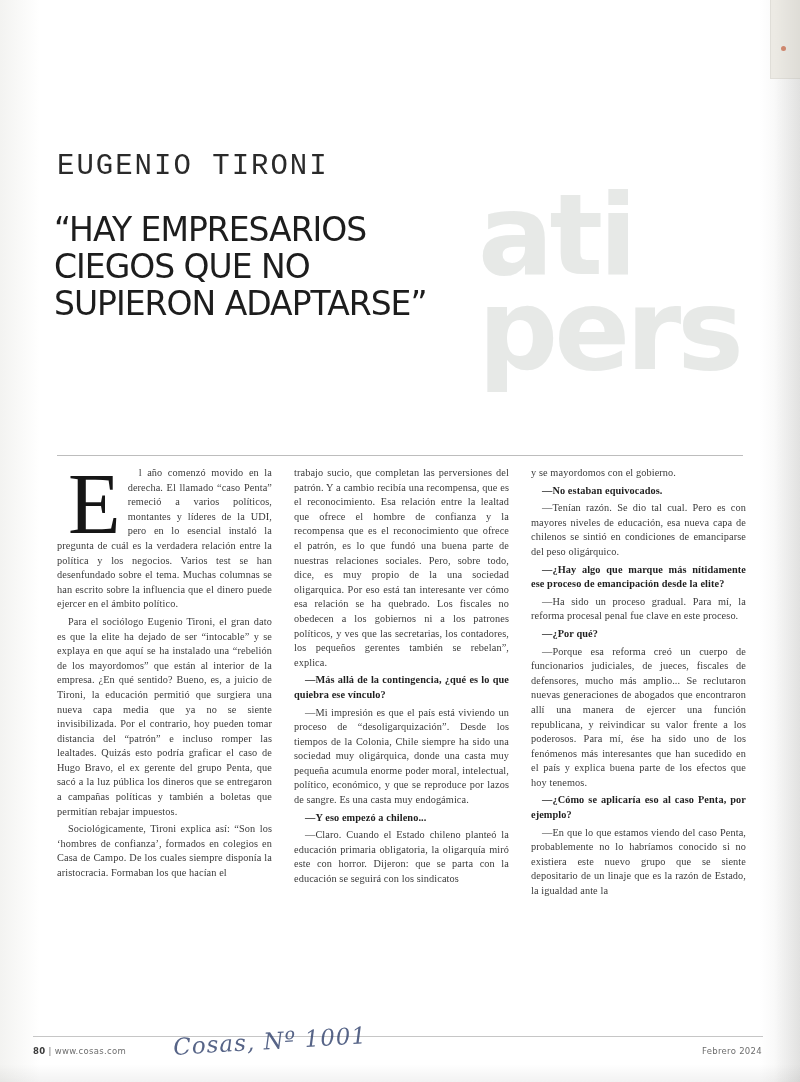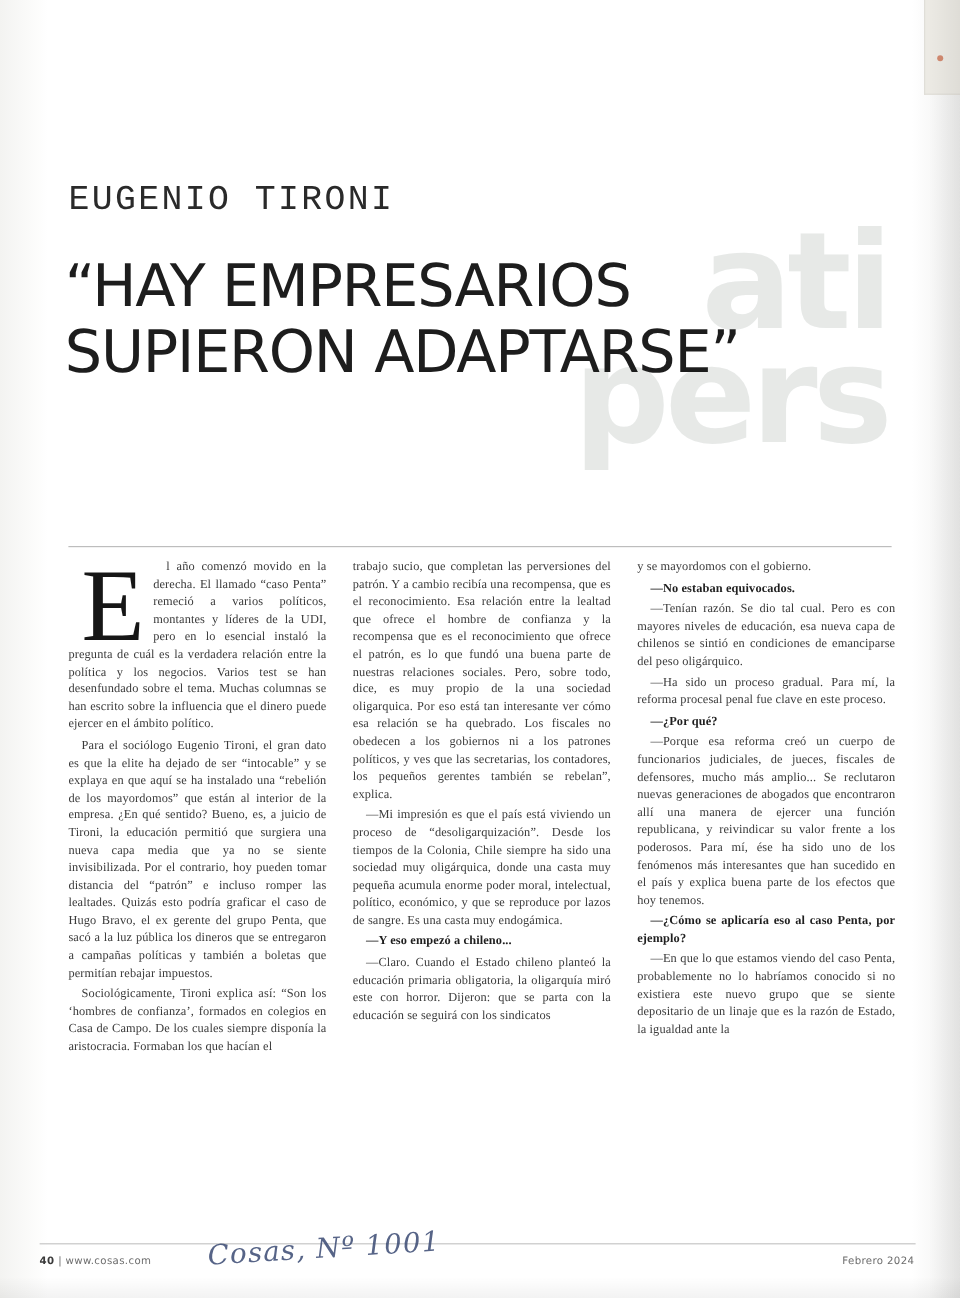--- a/index.html
+++ b/index.html
@@ -51,21 +51,21 @@
   .ghost {
     position: absolute;
     right: 60px;
     top: 188px;
     font-family: "DejaVu Sans", sans-serif;
     font-size: 112px;
     font-weight: 700;
     color: #dfe2e0;
     letter-spacing: -4px;
     line-height: .85;
-    text-align: right;
+    text-align: left;
     opacity: .75;
     user-select: none;
   }
 
   .kicker {
     position: absolute;
     left: 57px;
     top: 150px;
     font-family: Liberation Mono, monospace;
     font-size: 29px;
@@ -73,21 +73,21 @@
     color: #2a2a2a;
   }
 
   .headline {
     position: absolute;
     left: 54px;
     top: 212px;
     width: 700px;
     font-family: "DejaVu Sans", sans-serif;
     font-weight: 400;
-    font-size: 49px;
+    font-size: 33px;
     line-height: 1.12;
     letter-spacing: -1px;
     color: #1d1d1d;
   }
   .headline .l { display: block; white-space: nowrap; }
 
   
   .rule-top {
     position: absolute;
     left: 57px;
@@ -201,57 +201,60 @@
 
   <div class="scan-box"></div>
   <div class="scan-dot"></div>
 
   <div class="ghost">ati<br>pers</div>
 
   <div class="kicker">EUGENIO TIRONI</div>
 
   <div class="headline">
     <span class="l">“HAY EMPRESARIOS</span>
+    <span class="l">CIEGOS QUE NO</span>
     <span class="l">SUPIERON ADAPTARSE”</span>
   </div>
 
   <div class="rule-top"></div>
 
   <div class="cols">
 
     <div class="col">
       <p class="dropcap-para"><span class="dropcap">E</span><span>l año comenzó movido en la derecha. El llamado “caso Penta” remeció a varios políticos, montantes y líderes de la UDI, pero en lo esencial instaló la pregunta de cuál es la verdadera relación entre la política y los negocios. Varios test se han desenfundado sobre el tema. Muchas columnas se han escrito sobre la influencia que el dinero puede ejercer en el ámbito político.</span></p>
       <p>Para el sociólogo Eugenio Tironi, el gran dato es que la elite ha dejado de ser “intocable” y se explaya en que aquí se ha instalado una “rebelión de los mayordomos” que están al interior de la empresa. ¿En qué sentido? Bueno, es, a juicio de Tironi, la educación permitió que surgiera una nueva capa media que ya no se siente invisibilizada. Por el contrario, hoy pueden tomar distancia del “patrón” e incluso romper las lealtades. Quizás esto podría graficar el caso de Hugo Bravo, el ex gerente del grupo Penta, que sacó a la luz pública los dineros que se entregaron a campañas políticas y también a boletas que permitían rebajar impuestos.</p>
       <p>Sociológicamente, Tironi explica así: “Son los ‘hombres de confianza’, formados en colegios en Casa de Campo. De los cuales siempre disponía la aristocracia. Formaban los que hacían el</p>
     </div>
 
     <div class="col">
       <p class="noind">trabajo sucio, que completan las perversiones del patrón. Y a cambio recibía una recompensa, que es el reconocimiento. Esa relación entre la lealtad que ofrece el hombre de confianza y la recompensa que es el reconocimiento que ofrece el patrón, es lo que fundó una buena parte de nuestras relaciones sociales. Pero, sobre todo, dice, es muy propio de la una sociedad oligarquica. Por eso está tan interesante ver cómo esa relación se ha quebrado. Los fiscales no obedecen a los gobiernos ni a los patrones políticos, y ves que las secretarias, los contadores, los pequeños gerentes también se rebelan”, explica.</p>
+      <p class="q">—Más allá de la contingencia, ¿qué es lo que quiebra ese vínculo?</p>
       <p>—Mi impresión es que el país está viviendo un proceso de “desoligarquización”. Desde los tiempos de la Colonia, Chile siempre ha sido una sociedad muy oligárquica, donde una casta muy pequeña acumula enorme poder moral, intelectual, político, económico, y que se reproduce por lazos de sangre. Es una casta muy endogámica.</p>
       <p class="q">—Y eso empezó a chileno...</p>
       <p>—Claro. Cuando el Estado chileno planteó la educación primaria obligatoria, la oligarquía miró este con horror. Dijeron: que se parta con la educación se seguirá con los sindicatos</p>
     </div>
 
     <div class="col">
       <p class="noind">y se mayordomos con el gobierno.</p>
       <p class="q">—No estaban equivocados.</p>
       <p>—Tenían razón. Se dio tal cual. Pero es con mayores niveles de educación, esa nueva capa de chilenos se sintió en condiciones de emanciparse del peso oligárquico.</p>
+      <p class="q">—¿Hay algo que marque más nítidamente ese proceso de emancipación desde la elite?</p>
       <p>—Ha sido un proceso gradual. Para mí, la reforma procesal penal fue clave en este proceso.</p>
       <p class="q">—¿Por qué?</p>
       <p>—Porque esa reforma creó un cuerpo de funcionarios judiciales, de jueces, fiscales de defensores, mucho más amplio... Se reclutaron nuevas generaciones de abogados que encontraron allí una manera de ejercer una función republicana, y reivindicar su valor frente a los poderosos. Para mí, ése ha sido uno de los fenómenos más interesantes que han sucedido en el país y explica buena parte de los efectos que hoy tenemos.</p>
       <p class="q">—¿Cómo se aplicaría eso al caso Penta, por ejemplo?</p>
       <p>—En que lo que estamos viendo del caso Penta, probablemente no lo habríamos conocido si no existiera este nuevo grupo que se siente depositario de un linaje que es la razón de Estado, la igualdad ante la</p>
     </div>
 
   </div>
 
   <div class="rule-bottom"></div>
 
   <div class="folio">
-    <b>40</b>
+    <b>80</b>
     <span> | </span>
     <span>www.cosas.com</span>
   </div>
 
   <div class="issue-date">Febrero 2024</div>
 
   <div class="handwriting">Cosas, Nº 1001</div>
 
   <div class="edge-shadow"></div>
   <div class="bottom-shadow"></div>

